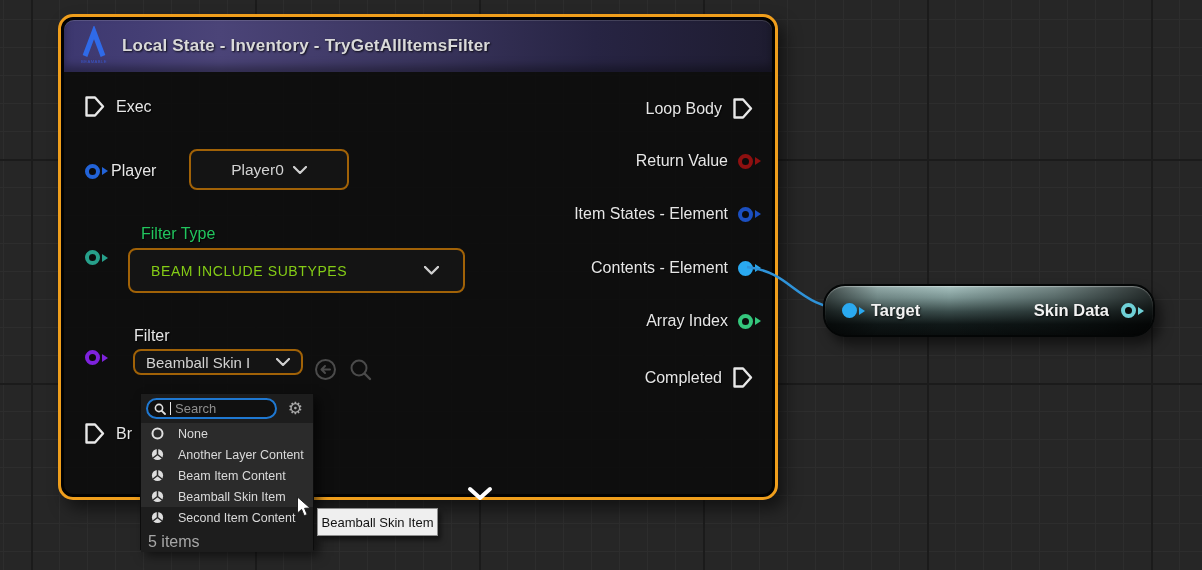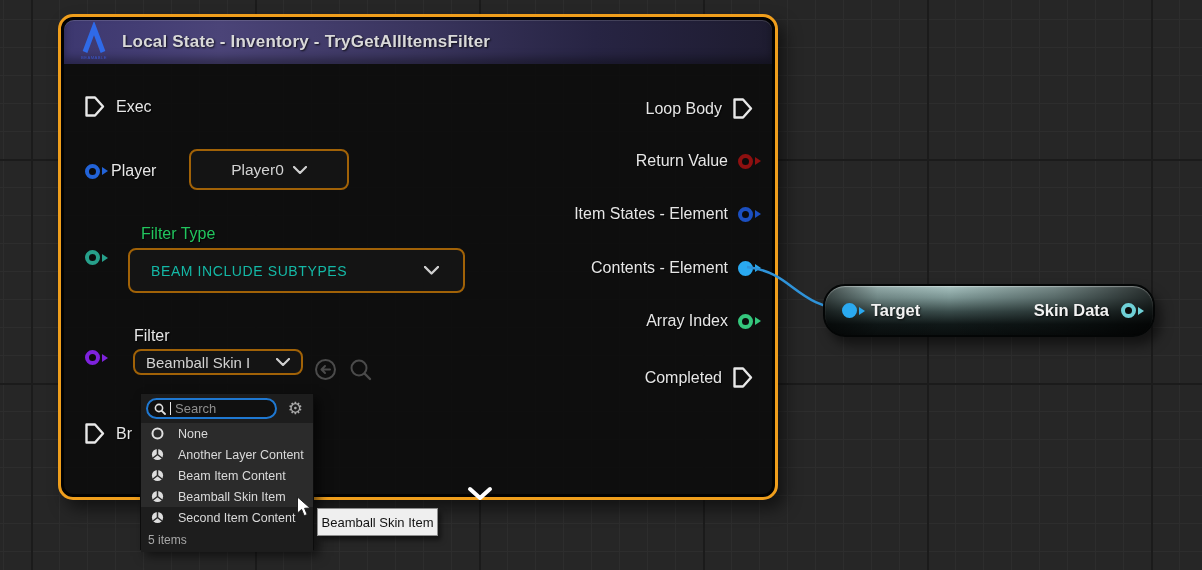--- a/index.html
+++ b/index.html
@@ -16,21 +16,21 @@
     background-position:31px 159px,31px 159px,3px 19px,3px 19px;
   }
   
   .node{
     position:absolute;left:58px;top:14px;width:720px;height:486px;
     border:3px solid #ef9e1c;border-radius:15px;
     background:rgba(13,13,13,0.93);
     box-shadow:inset 0 0 0 3px rgba(0,0,0,0.85), 7px 9px 16px rgba(0,0,0,0.5);
   }
   .node-header{
-    position:absolute;left:3px;top:3px;right:3px;height:44px;
+    position:absolute;left:3px;top:3px;right:3px;height:52px;
     border-radius:10px 10px 0 0;
     background:linear-gradient(90deg,#3d3870 0%,#4b4478 22%,#3a355e 50%,#272443 75%,#1e1c30 100%);
     box-shadow:inset 0 1px 0 rgba(255,255,255,0.14), inset 0 -6px 8px rgba(0,0,0,0.35);
     display:flex;align-items:center;
   }
   .logo{width:34px;height:40px;margin-left:14px;flex:none;}
   .node-title{color:#d9d9d9;font-size:17px;font-weight:bold;margin-left:10px;
     text-shadow:1px 1px 2px rgba(0,0,0,0.8);letter-spacing:0.2px;}
   .row{position:absolute;display:flex;align-items:center;gap:11px;color:#e6e6e6;font-size:16px;}
   .row-out{position:absolute;right:22px;display:flex;align-items:center;gap:10px;color:#e6e6e6;font-size:16px;}
@@ -77,21 +77,21 @@
     border:2px solid #1f78d1;background:#101010;display:flex;align-items:center;padding:0 6px;gap:4px;
   }
   .searchpill input{flex:1;min-width:0;background:transparent;border:none;outline:none;
     color:#dddddd;font-size:13px;padding:0;}
   .searchpill input::placeholder{color:#8f8f8f;}
   .caretbar{width:1px;height:13px;background:#e8e8e8;flex:none;}
   .gear{position:absolute;right:10px;top:3px;color:#a9a9a9;font-size:17px;line-height:23px;}
   .item{display:flex;align-items:center;gap:14px;height:21px;padding-left:10px;
     color:#d9d9d9;font-size:12.5px;background:#2b2b2b;}
   .item.darkrow{background:#1d1d1d;}
-  .panel-footer{height:24px;color:#a7a7a7;font-size:12px;padding:5px 0 0 7px;background:#1d1d1d;}
+  .panel-footer{height:24px;color:#a7a7a7;font-size:16px;padding:5px 0 0 7px;background:#1d1d1d;}
   
   .tooltip{
     position:absolute;left:317px;top:508px;width:121px;height:28px;z-index:70;
     background:#efefef;border:1px solid #8d8d8d;box-shadow:3px 4px 5px rgba(0,0,0,0.5);
     color:#121212;font-size:13px;display:flex;align-items:center;justify-content:center;
   }
   .cursor{position:absolute;left:296px;top:496px;z-index:80;}
 </style>
 </head>
 <body>
@@ -122,21 +122,21 @@
       <span>Player0</span>
       <svg class="chev" width="14" height="8" viewBox="0 0 14 8">
         <polyline points="1,1 7,7 13,1" fill="none" stroke="#cfcfcf" stroke-width="2.2" stroke-linecap="round" stroke-linejoin="round"></polyline>
       </svg>
     </div>
 
     <div class="pinlab" style="position:absolute;left:80px;top:208px;font-size:16px;color:#22c55e;">Filter Type</div>
     <div class="row" style="left:24px;top:233px;">
       <span class="pin" style="--c:#27a08b;"></span>
     </div>
-    <div class="dd" style="left:67px;top:231px;width:337px;height:45px;padding:0 24px 0 21px;justify-content:space-between;font-size:14px;letter-spacing:0.6px;color:#14b8a6;">
+    <div class="dd" style="left:67px;top:231px;width:337px;height:45px;padding:0 24px 0 21px;justify-content:space-between;font-size:14px;letter-spacing:0.6px;color:#84cc16;">
       <span>BEAM INCLUDE SUBTYPES</span>
       <svg class="chev" width="15" height="9" viewBox="0 0 15 9">
         <polyline points="1,1 7.5,7.5 14,1" fill="none" stroke="#cfcfcf" stroke-width="2.4" stroke-linecap="round" stroke-linejoin="round"></polyline>
       </svg>
     </div>
 
     <div class="pinlab" style="position:absolute;left:73px;top:310px;font-size:16px;color:#e6e6e6;">Filter</div>
     <div class="row" style="left:24px;top:333px;">
       <span class="pin" style="--c:#7e22dd;"></span>
     </div>

